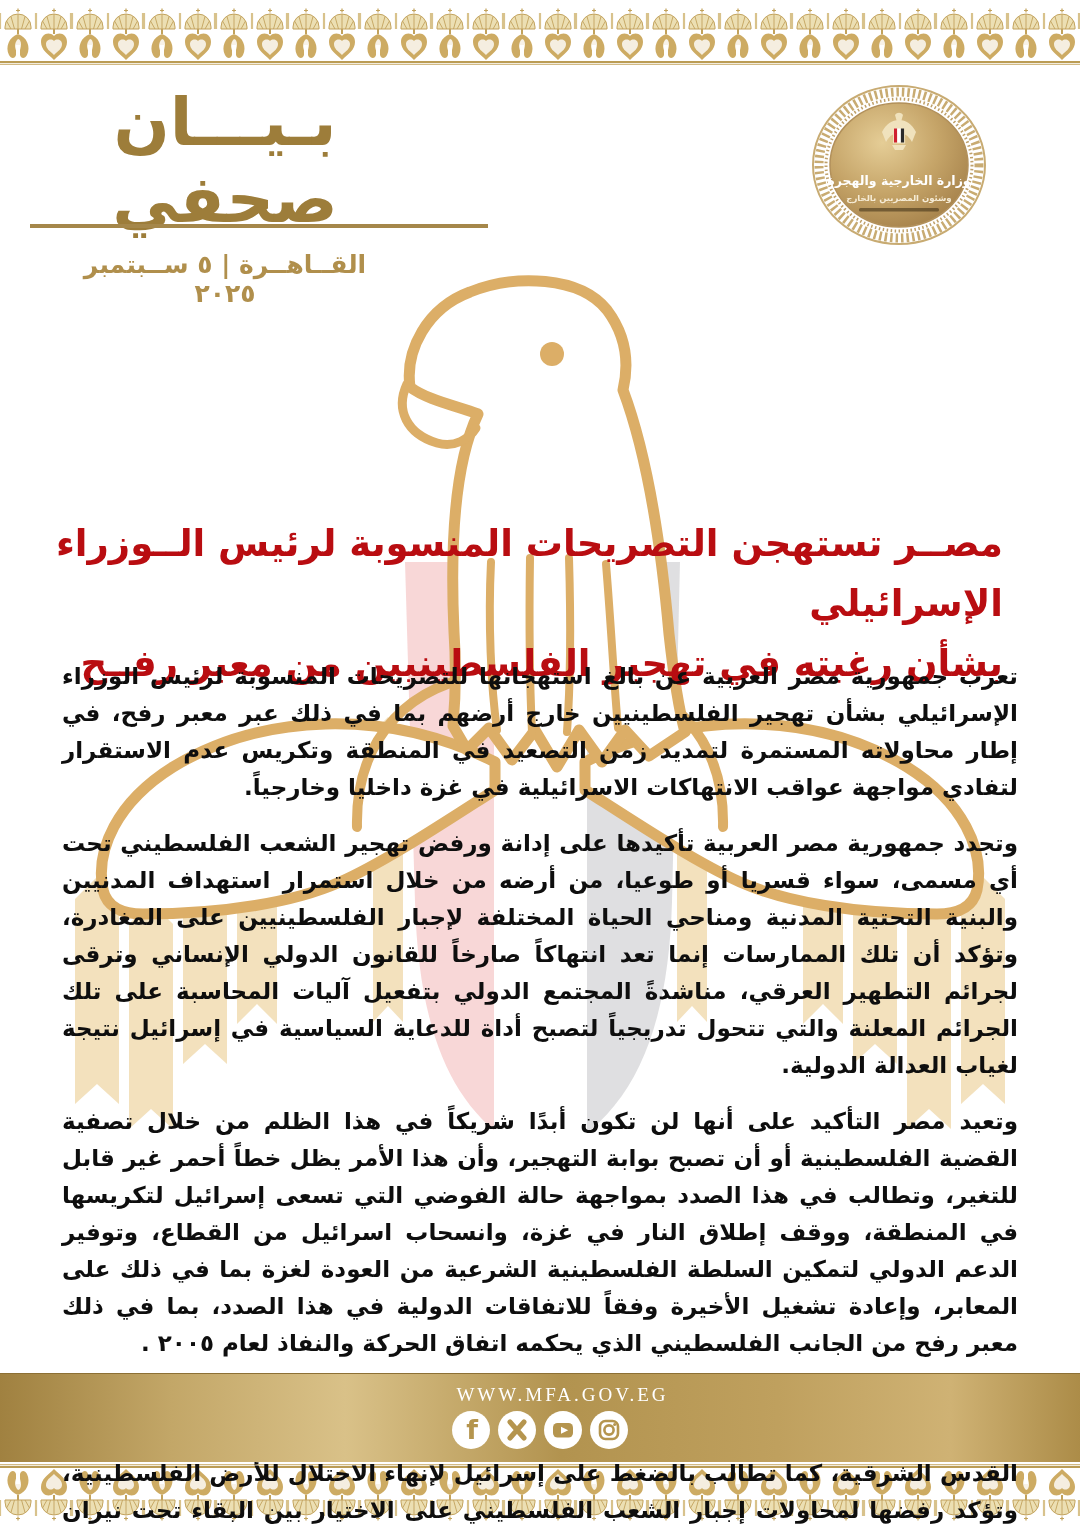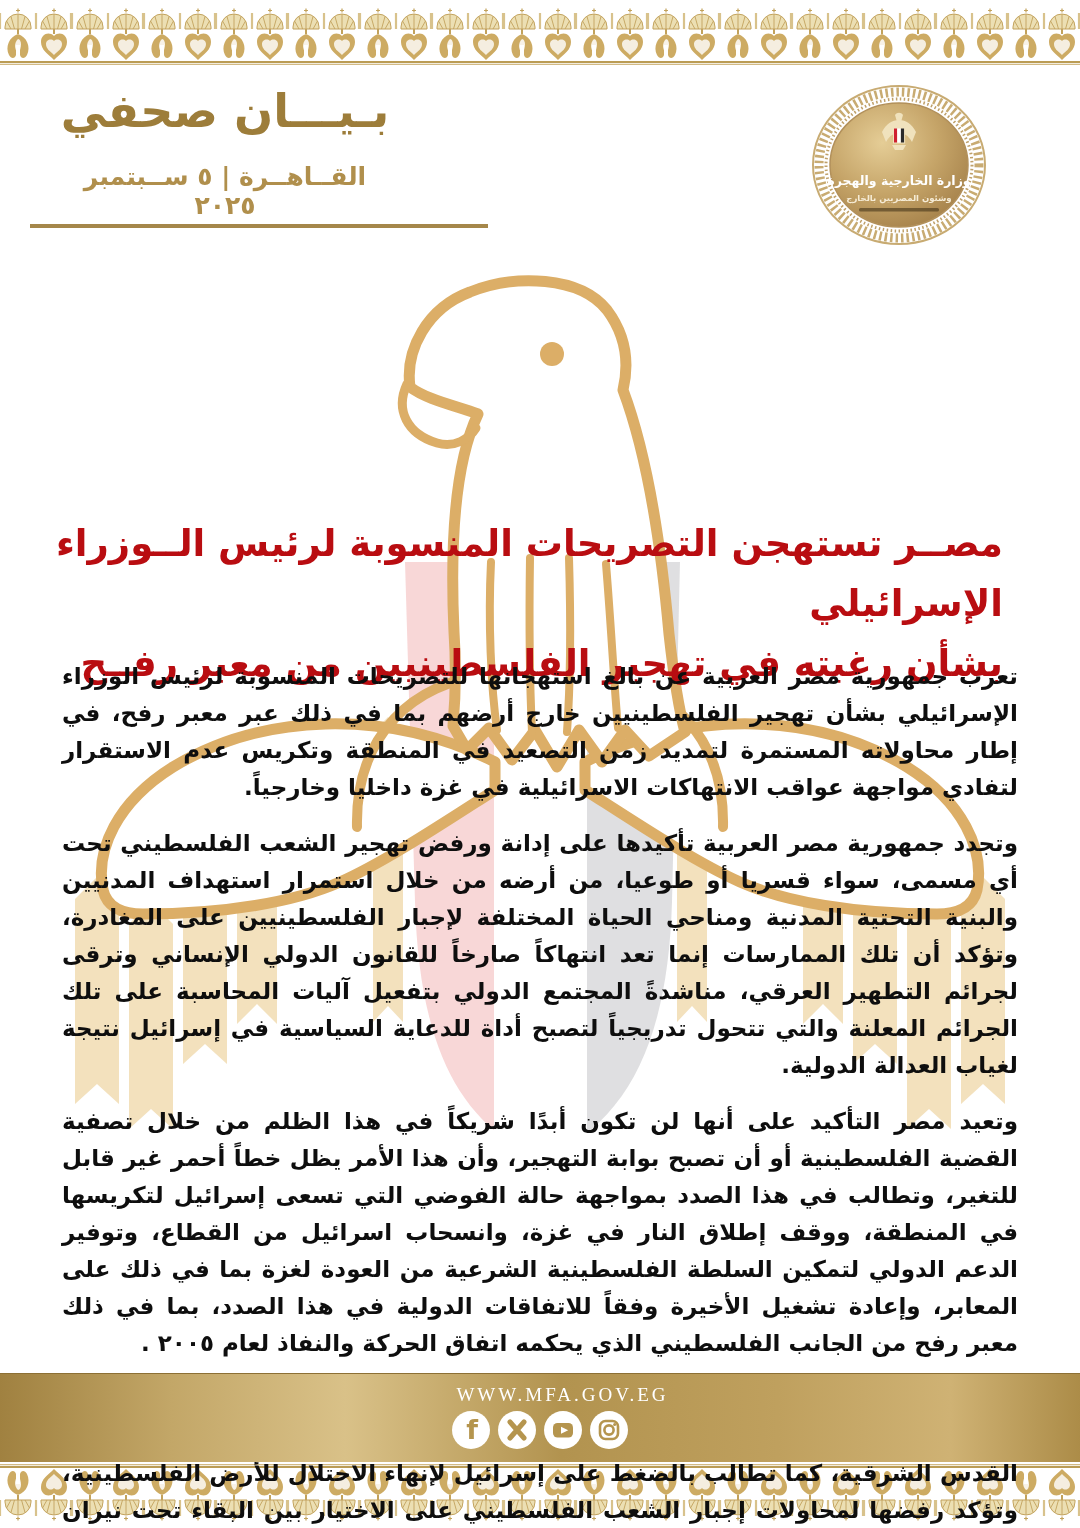--- a/index.html
+++ b/index.html
@@ -5,22 +5,22 @@
   html,body{margin:0;padding:0;background:#ffffff;}
   .page{
     position:relative;width:1080px;height:1528px;background:#ffffff;
     overflow:hidden;font-family:"DejaVu Sans",sans-serif;
   }
   
   .border-top{position:absolute;top:7px;left:0;width:1080px;height:58px;}
   .border-bottom{position:absolute;top:1464px;left:0;width:1080px;height:58px;transform:scaleY(-1);}
   
   .masthead{position:absolute;top:84px;left:55px;width:340px;text-align:center;direction:rtl;}
-  .masthead .title{font-size:46px;font-weight:bold;color:#9d7d3a;letter-spacing:1px;}
-  .masthead .dateline{margin-top:24px;font-size:25px;font-weight:bold;color:#b08f4c;}
+  .masthead .title{font-size:66px;font-weight:bold;color:#9d7d3a;letter-spacing:1px;}
+  .masthead .dateline{margin-top:12px;font-size:25px;font-weight:bold;color:#b08f4c;}
   .gold-rule{position:absolute;top:224px;left:30px;width:458px;height:4px;background:#a5874a;}
   .seal{position:absolute;top:82px;left:808px;width:182px;height:166px;}
   
   .watermark{position:absolute;top:262px;left:55px;width:970px;height:915px;z-index:0;}
   
   .headline{
     position:absolute;top:514px;left:43px;width:960px;z-index:2;
     direction:rtl;text-align:right;color:#b90d11;
     font-size:37px;font-weight:bold;line-height:1.62;
   }

